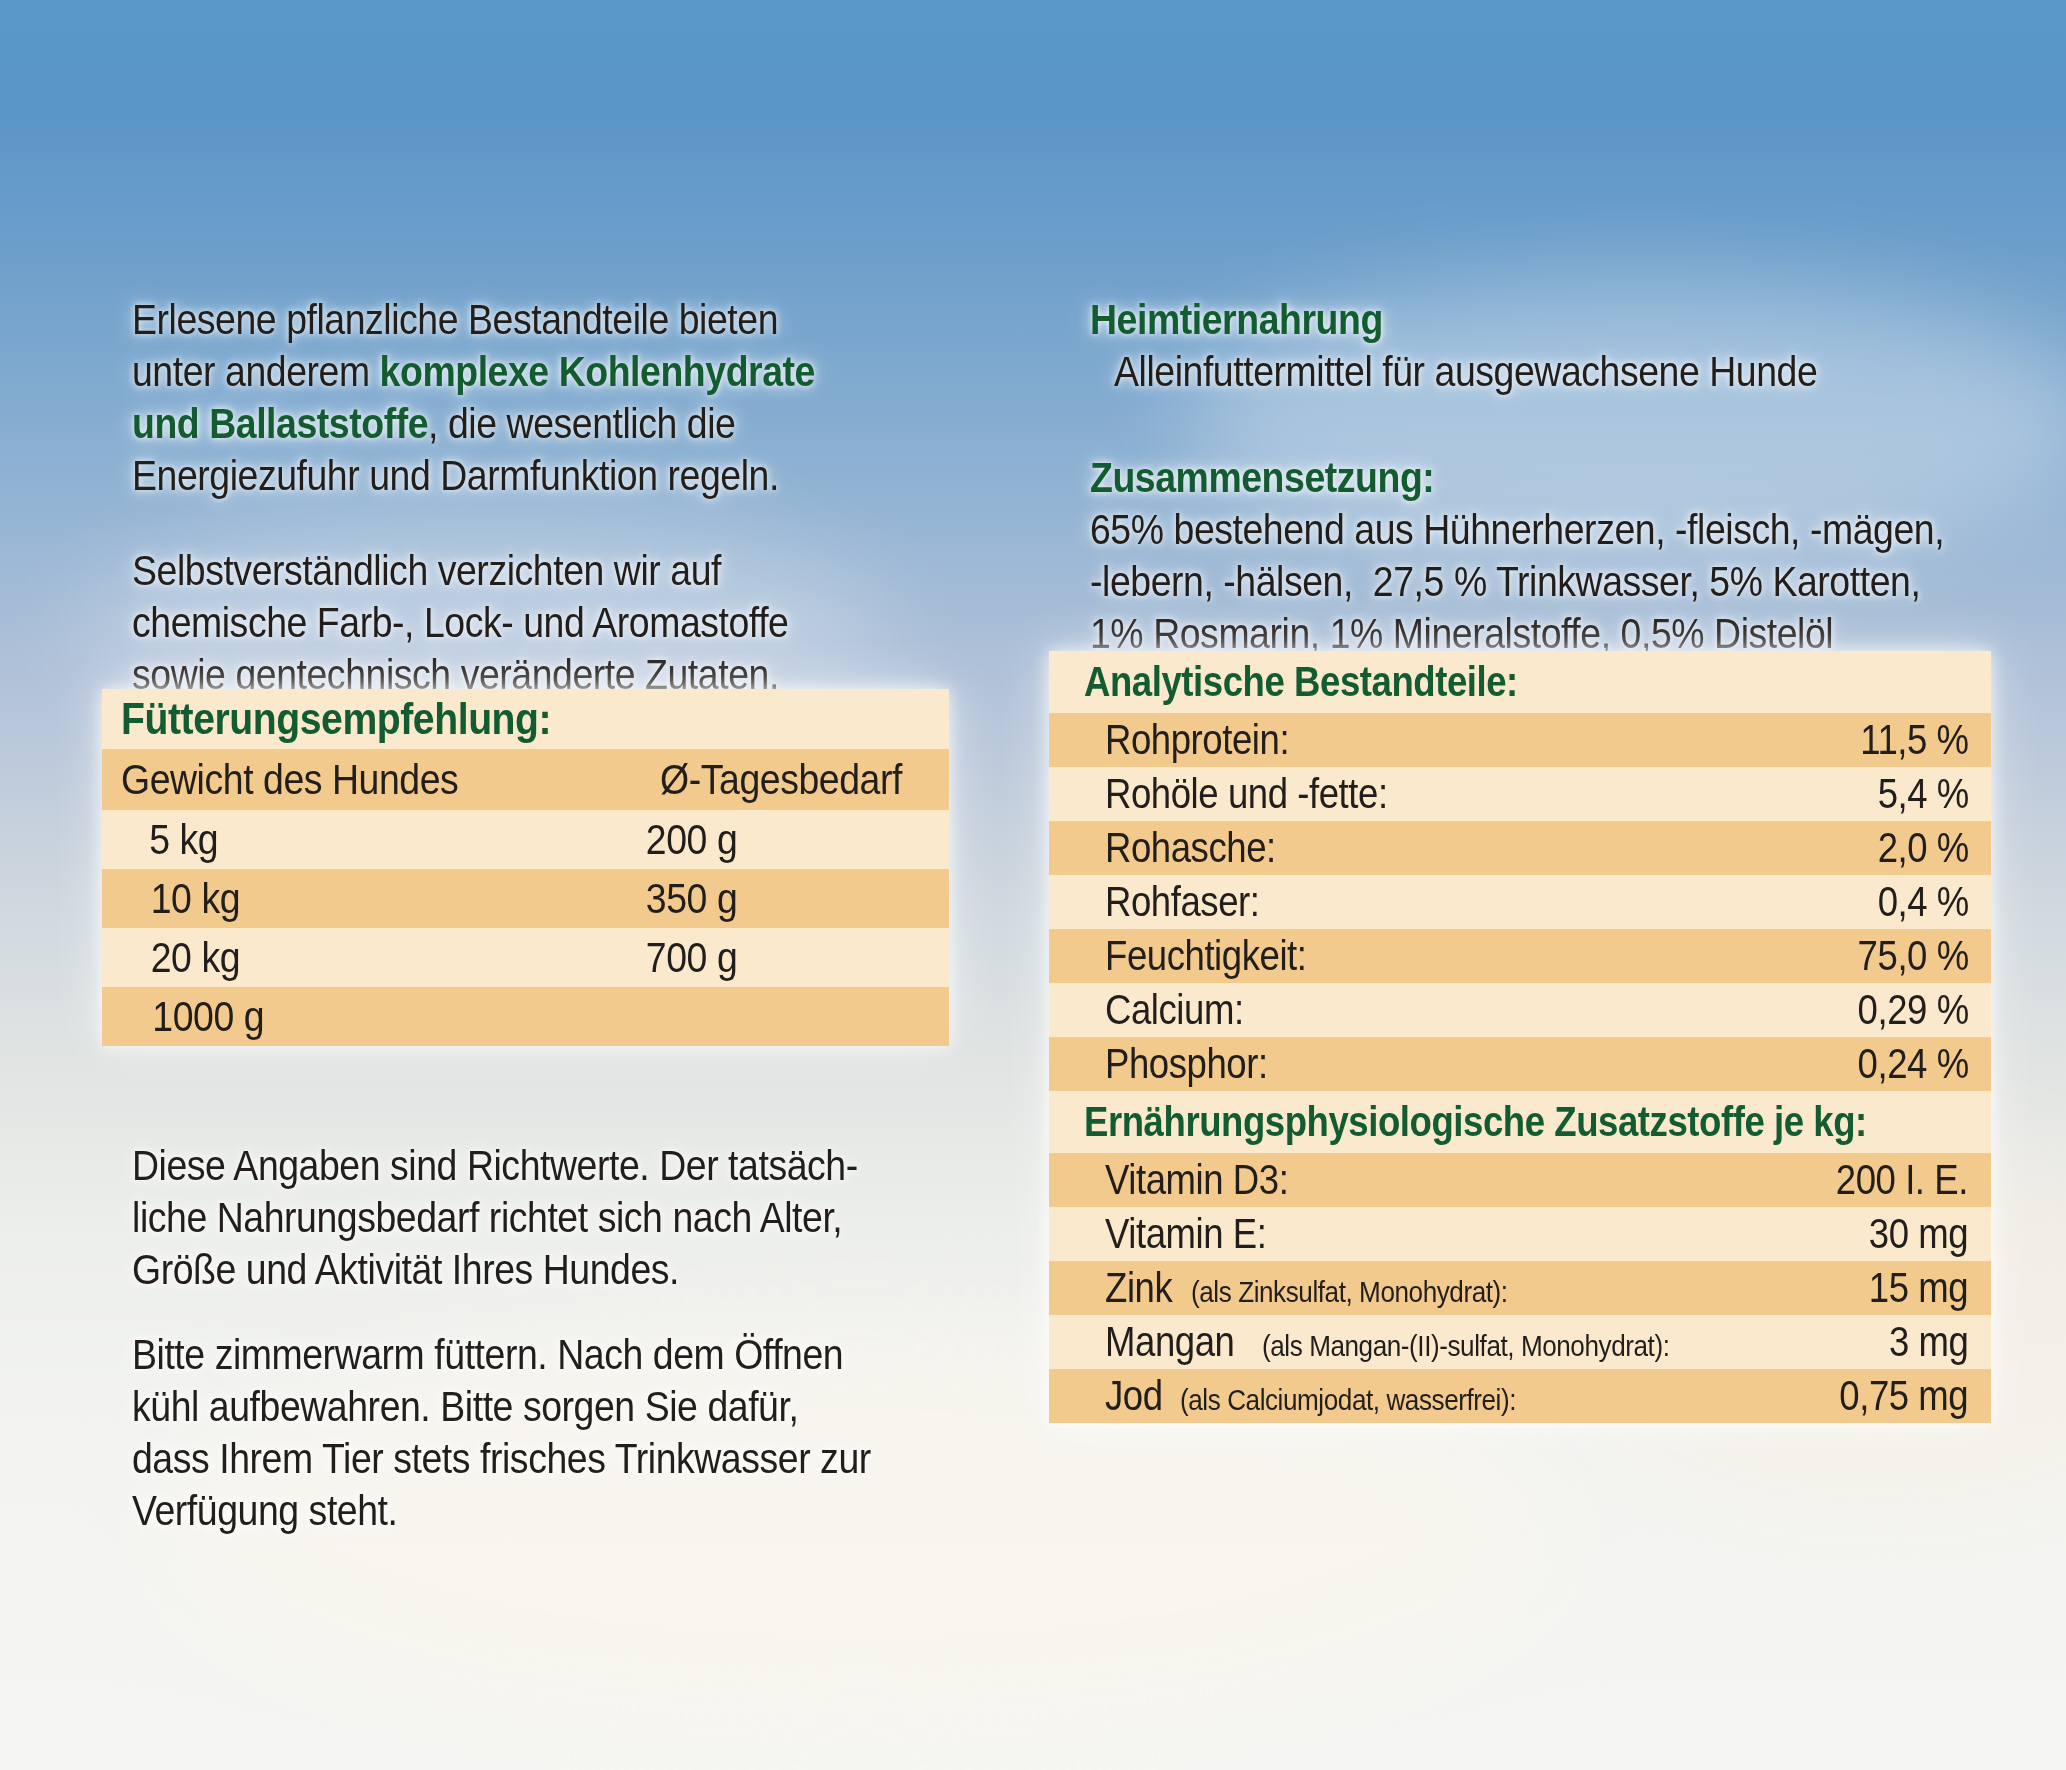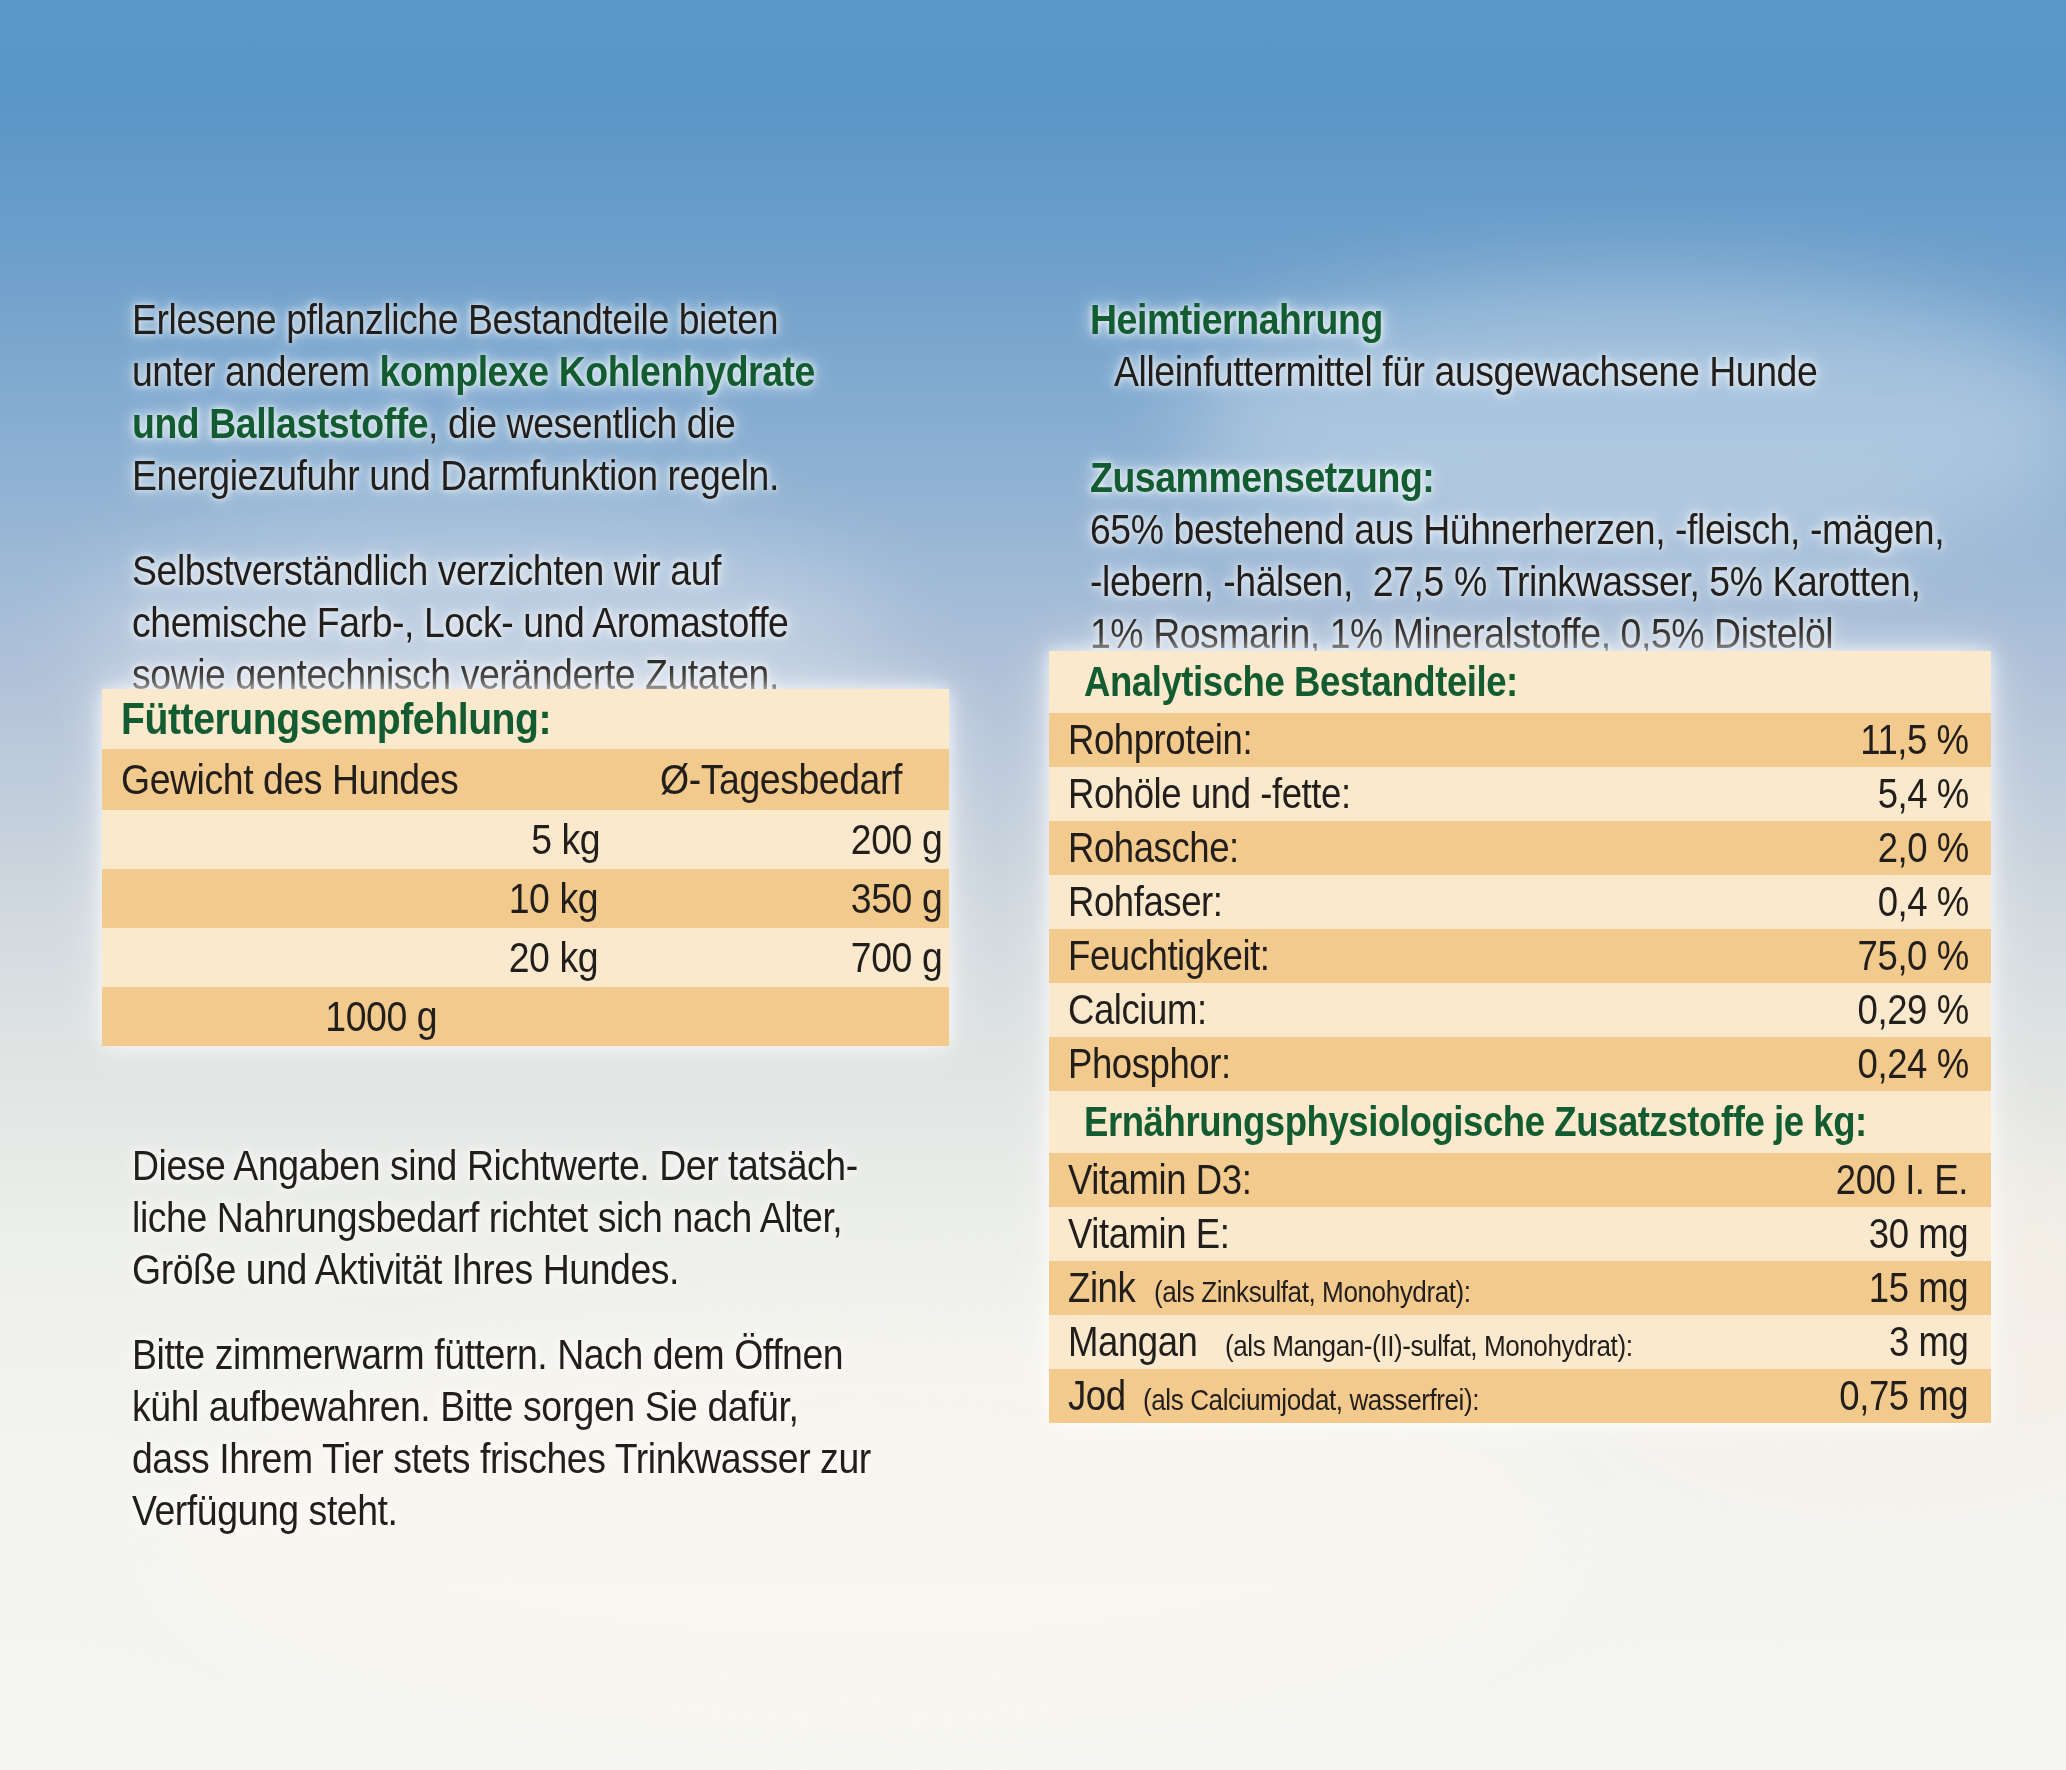--- a/index.html
+++ b/index.html
@@ -44,30 +44,30 @@
   #feeding-table{left:102px;top:673px;width:847px;margin-top:16px;}
   .ft-title{display:flex;align-items:center;height:60px;background:#fbe9ce;padding-left:19px;}
   .ft-title .t{font-size:45px;font-weight:bold;color:#135c31;letter-spacing:-0.5px;}
   .ft-header{display:flex;height:61px;background:#f2ca8d;font-size:43px;letter-spacing:-0.5px;}
   .ft-row{display:flex;height:59px;font-size:43px;letter-spacing:-0.5px;}
   .cell{display:flex;align-items:center;}
   .c1{width:59.4%;}
   .c2{width:40.6%;}
   .ft-header .c1{padding-left:19px;}
   .ft-header .c2{justify-content:center;}
-  .ft-row .cell{justify-content:flex-end;}
+  .ft-row .cell{justify-content:flex-start;padding-left:42px;}
   .light{background:#fbe9ce;}
   .tan{background:#f2ca8d;}
 
   
   #analysis-table{left:1049px;top:651px;width:942px;}
   .at-title{display:flex;align-items:center;height:62px;padding-left:35px;background:#fbe9ce;}
   .at-title .t{font-size:42px;font-weight:bold;color:#135c31;letter-spacing:-0.5px;}
   .at-row{display:flex;align-items:center;height:54px;padding:0 22.6px 0 19px;font-size:42px;letter-spacing:-0.5px;}
-  .at-row .lbl{display:flex;align-items:baseline;gap:8.6px;white-space:pre;}
+  .at-row .lbl{display:flex;align-items:baseline;gap:8.6px;white-space:pre;margin-left:37px;}
   .at-row .small{font-size:30px;letter-spacing:-0.5px;}
   .at-row .val{margin-left:auto;white-space:pre;}
 </style>
 </head>
 <body>
 
 <div id="canvas">
 
   <div class="cloud c1"></div>
   <div class="cloud c2"></div>

